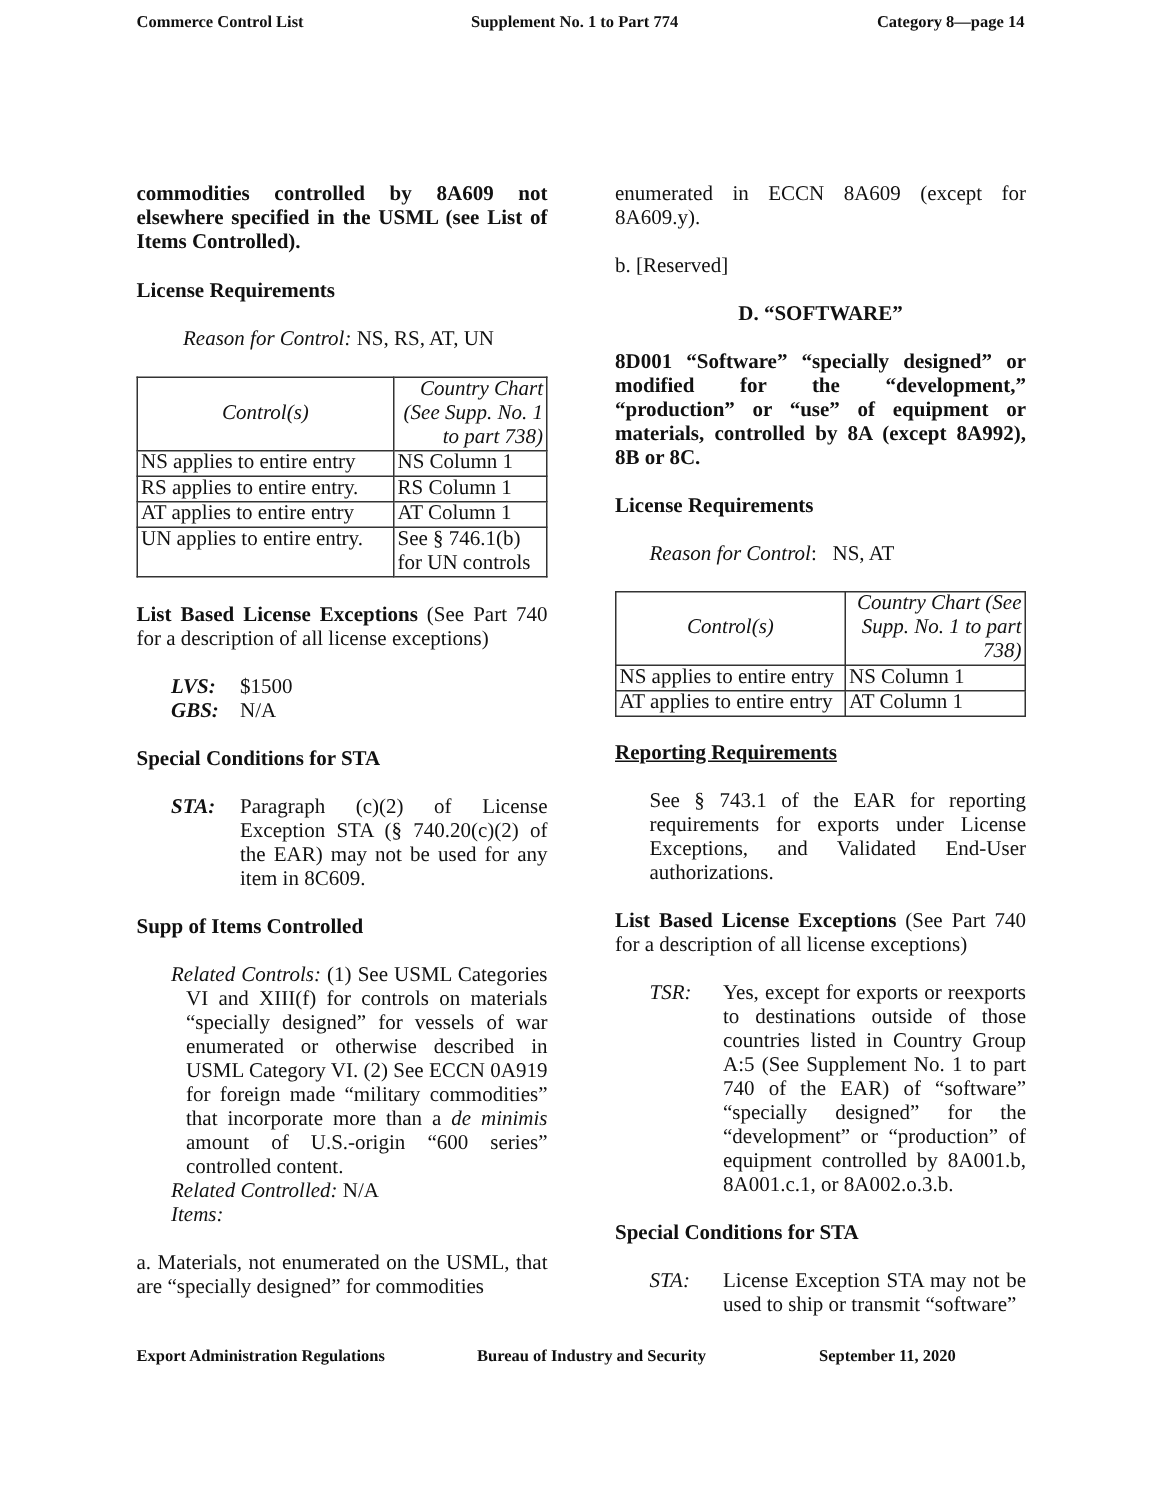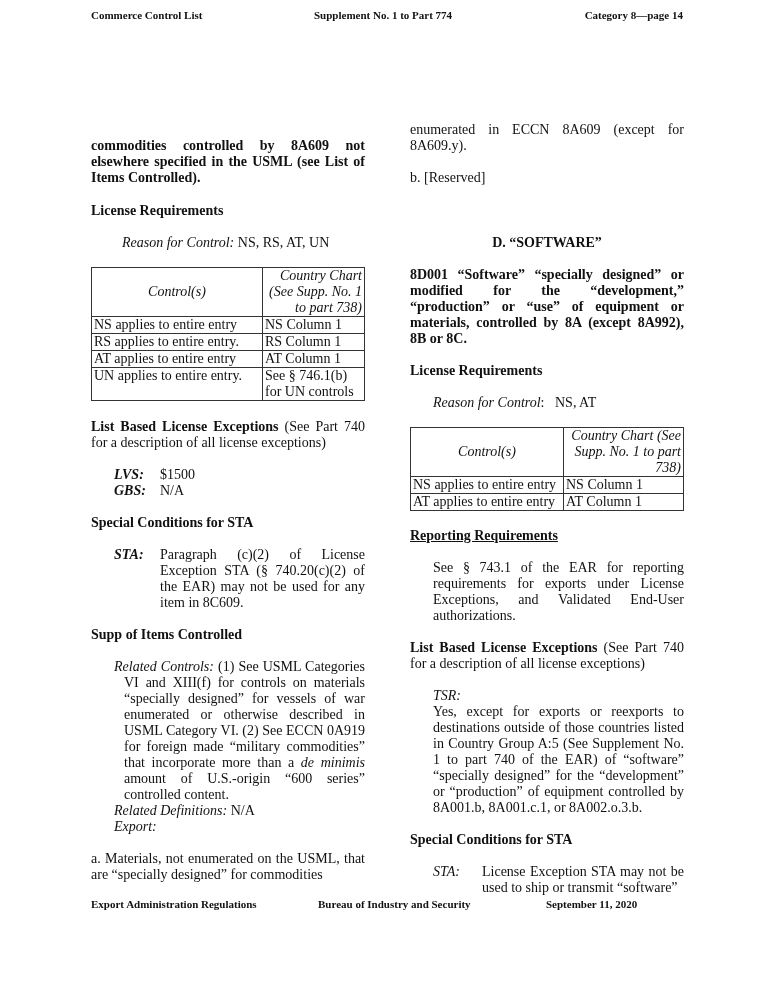--- a/index.html
+++ b/index.html
@@ -34,21 +34,21 @@
 </head>
 <body>
 
 <div class="hdr" style="top:7px;">
   <span style="left:0; top:0;">Commerce Control List</span>
   <span style="left:223px;">Supplement No. 1 to Part 774</span>
   <span style="right:0;">Category 8—page 14</span>
 </div>
 
 <div class="col left">
-  <p class="b just" style="margin-top:16px;">commodities controlled by 8A609 not elsewhere specified in the USML (see List of Items Controlled).</p>
+  <p class="b just" style="margin-top:0;">commodities controlled by 8A609 not elsewhere specified in the USML (see List of Items Controlled).</p>
 
   <p class="heading" style="margin-top:17px;">License Requirements</p>
 
   <p style="margin-top:16px; padding-left:31px;"><span class="i">Reason for Control:</span><span> NS, RS, AT, UN</span></p>
 
   <table class="ctl" style="margin-top:16px;">
     <tbody>
         <tr>
       <td class="hd" style="width:166px;">Control(s)</td>
       <td class="hd" style="text-align:right;">Country Chart (See Supp. No. 1 to part 738)</td>
@@ -89,32 +89,32 @@
 
   <div class="lbl-row" style="margin-top:16px; padding-left:23px;">
     <span class="k">STA:</span>
     <span class="v">Paragraph (c)(2) of License Exception STA (§ 740.20(c)(2) of the EAR) may not be used for any item in 8C609.</span>
   </div>
 
   <p class="heading" style="margin-top:16px;">Supp of Items Controlled</p>
 
   <div style="margin-top:16px; padding-left:23px;">
     <p class="hang"><span class="i">Related Controls:</span><span> (1) See USML Categories VI and XIII(f) for controls on materials “specially designed” for vessels of war enumerated or otherwise described in USML Category VI. (2) See ECCN 0A919 for foreign made “military commodities” that incorporate more than a </span><span class="i">de minimis</span><span> amount of U.S.-origin “600 series” controlled content.</span></p>
-    <p><span class="i">Related Definitions:</span><span> N/A</span></p>
-    <p class="i">Export:</p>
+    <p><span class="i">Related Controlled:</span><span> N/A</span></p>
+    <p class="i">Items:</p>
   </div>
 
   <p class="just" style="margin-top:16px;">a. Materials, not enumerated on the USML, that are “specially designed” for commodities</p>
 </div>
 
 <div class="col right">
   <p class="just">enumerated in ECCN 8A609 (except for 8A609.y).</p>
   <p style="margin-top:16px;">b. [Reserved]</p>
 
-  <p class="b center" style="margin-top:49px;">D. “SOFTWARE”</p>
+  <p class="b center" style="margin-top:16px;">D. “SOFTWARE”</p>
 
   <p class="b just" style="margin-top:16px;">8D001 “Software” “specially designed” or modified for the “development,” “production” or “use” of equipment or materials, controlled by 8A (except 8A992), 8B or 8C.</p>
 
   <p class="heading" style="margin-top:16px;">License Requirements</p>
 
   <p style="margin-top:16px; padding-left:23px;"><span class="i">Reason for Control</span><span style="white-space:pre;">:   NS, AT</span></p>
 
   <table class="ctl" style="margin-top:16px;">
     <tbody>
         <tr>
@@ -130,21 +130,21 @@
       <td>AT Column 1</td>
     </tr>
   </tbody>
     </table>
 
   <p class="heading" style="margin-top:17px;text-decoration:underline;">Reporting Requirements</p>
   <p class="just" style="margin-top:16px; padding-left:23px;">See § 743.1 of the EAR for reporting requirements for exports under License Exceptions, and Validated End-User authorizations.</p>
 
   <p class="just" style="margin-top:16px;"><span class="b">List Based License Exceptions</span><span> (See Part 740 for a description of all license exceptions)</span></p>
 
-  <div class="lbl-row" style="margin-top:16px; padding-left:23px;flex-direction:column;">
+  <div class="lbl-row" style="margin-top:16px; padding-left:23px;">
     <span class="k2">TSR:</span>
     <span class="v">Yes, except for exports or reexports to destinations outside of those countries listed in Country Group A:5 (See Supplement No. 1 to part 740 of the EAR) of “software” “specially designed” for the “development” or “production” of equipment controlled by 8A001.b, 8A001.c.1, or 8A002.o.3.b.</span>
   </div>
 
   <p class="heading" style="margin-top:16px;">Special Conditions for STA</p>
 
   <div class="lbl-row" style="margin-top:16px; padding-left:23px;">
     <span class="k2">STA:</span>
     <span class="v">License Exception STA may not be used to ship or transmit “software”</span>
   </div>

